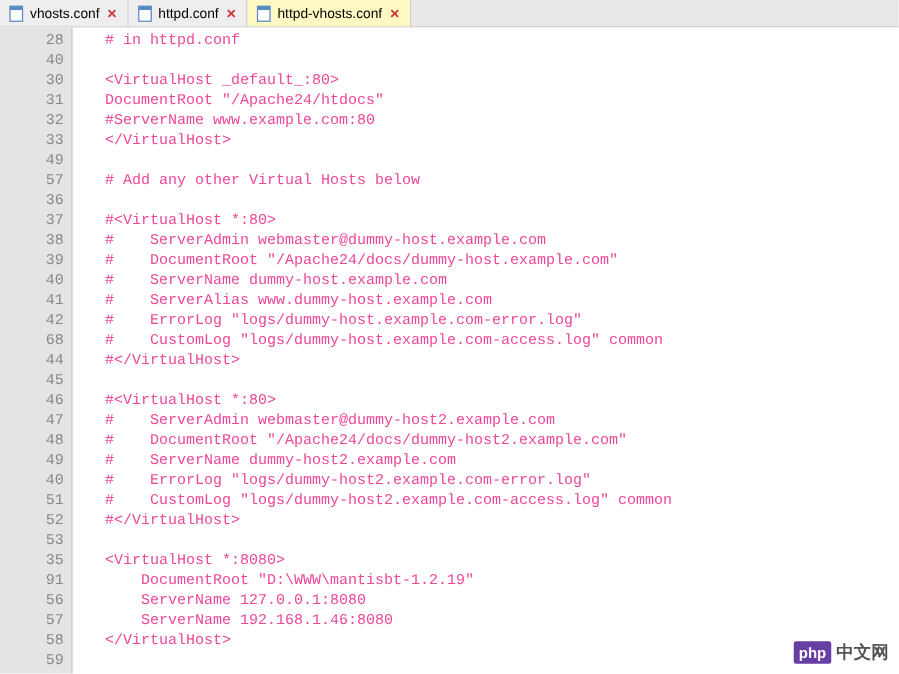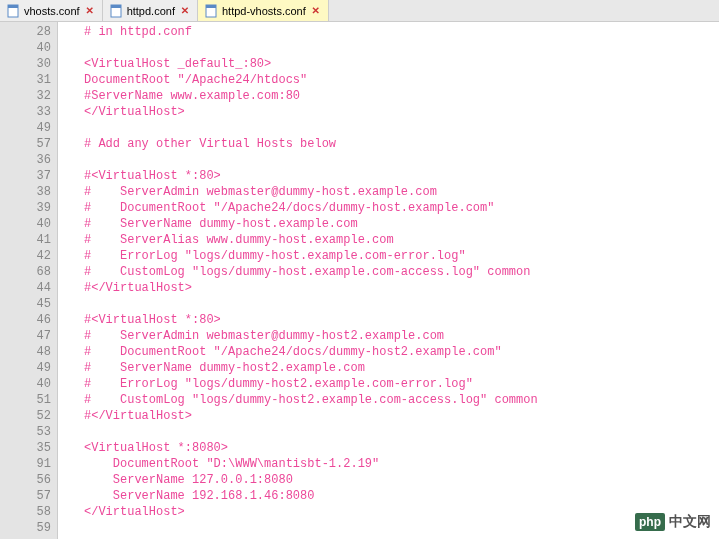--- a/index.html
+++ b/index.html
@@ -86,21 +86,21 @@
       display: flex;
       align-items: center;
       gap: 4px;
       font-family: Arial, sans-serif;
       font-weight: bold;
       font-size: 14px;
       color: #333;
       opacity: 0.85;
     }
     .watermark-logo {
-      background: #14532d;
+      background: #4c1d95;
       color: #fff;
       padding: 2px 4px;
       font-size: 12px;
       border-radius: 2px;
     }
   </style>
 </head>
 <body>
 
 <div class="tab-bar">

